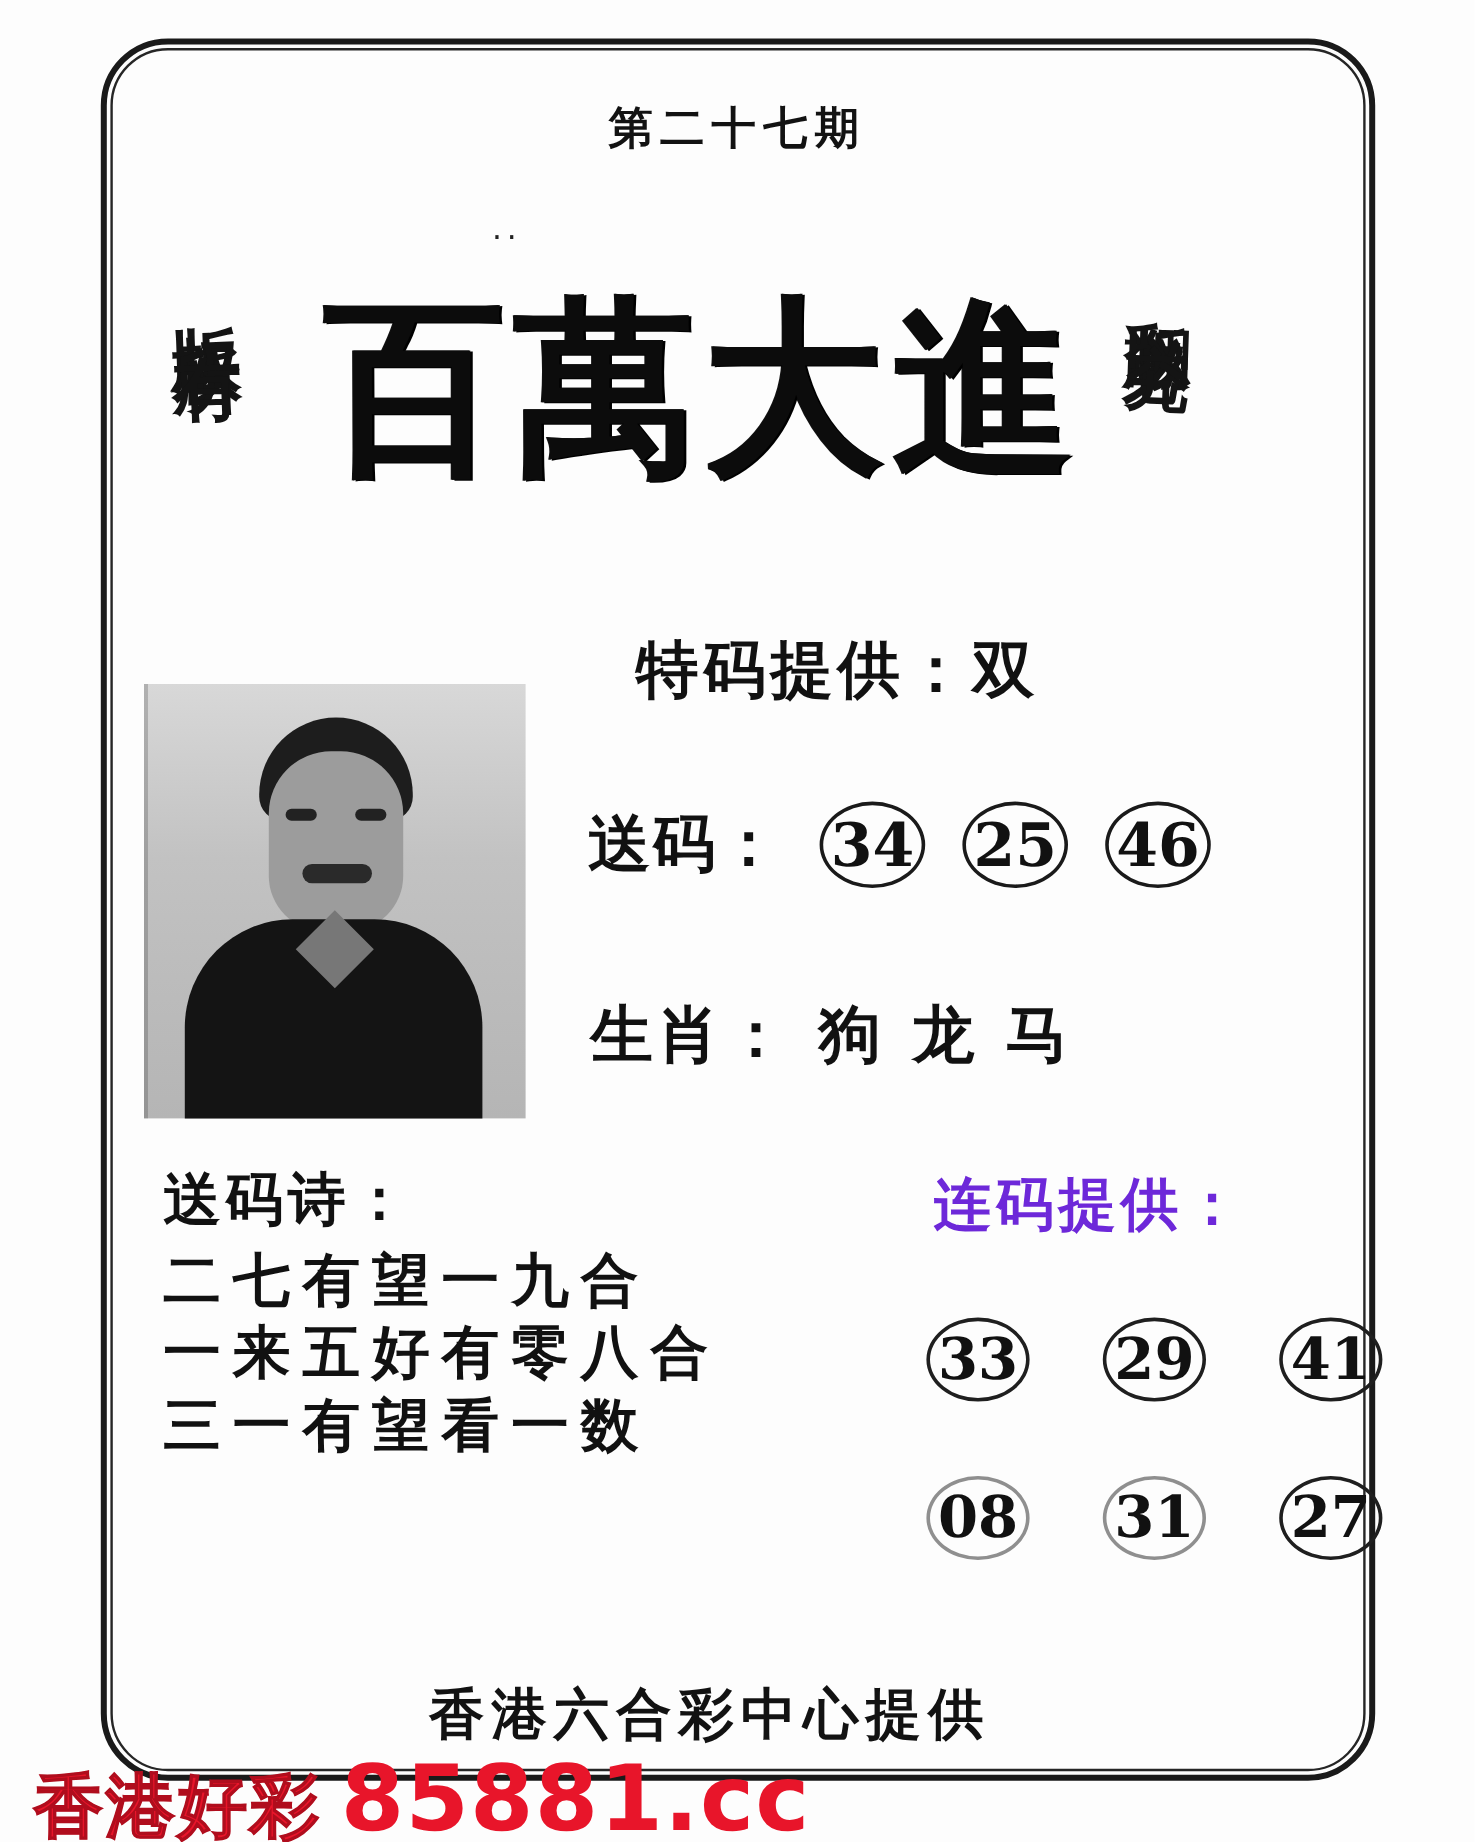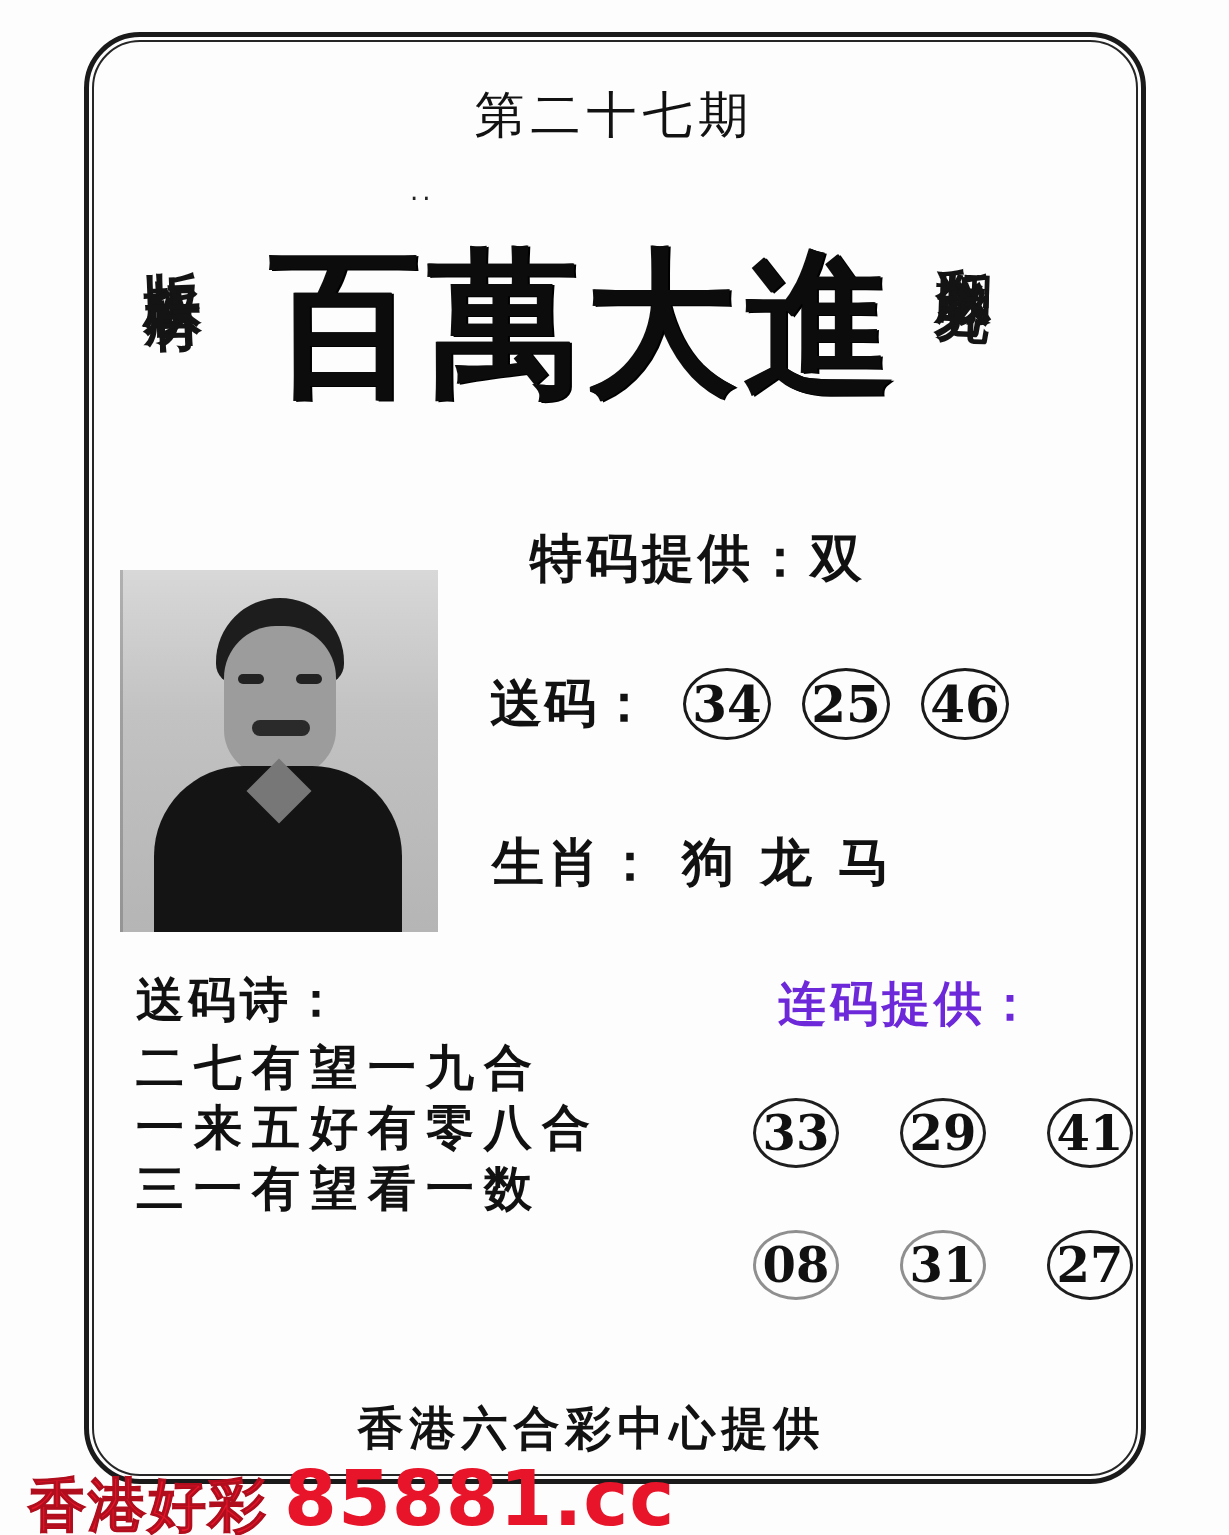--- a/index.html
+++ b/index.html
@@ -39,24 +39,24 @@
   }
 
   
   .issue {
     position: absolute;
     left: 0;
     top: 82px;
     width: 1229px;
     text-align: center;
     font-family: "DejaVu Serif", serif;
-    font-size: 50px;
+    font-size: 37px;
     letter-spacing: 6px;
     color: #121212;
-    font-weight: 400;
+    font-weight: 700;
   }
   .issue-dots {
     position: absolute;
     left: 410px;
     top: 176px;
     font-size: 26px;
     color: #222;
     letter-spacing: 4px;
   }
 
@@ -255,21 +255,21 @@
     left: 778px;
     top: 972px;
     font-family: "DejaVu Serif", serif;
     font-size: 48px;
     font-weight: 700;
     color: #6d28d9;
     letter-spacing: 4px;
   }
   .lian-grid {
     position: absolute;
-    left: 753px;
+    left: 772px;
     top: 1098px;
     width: 380px;
   }
   .lian-row {
     display: flex;
     justify-content: space-between;
     margin-bottom: 62px;
   }
   .lian-ball {
     width: 86px;

